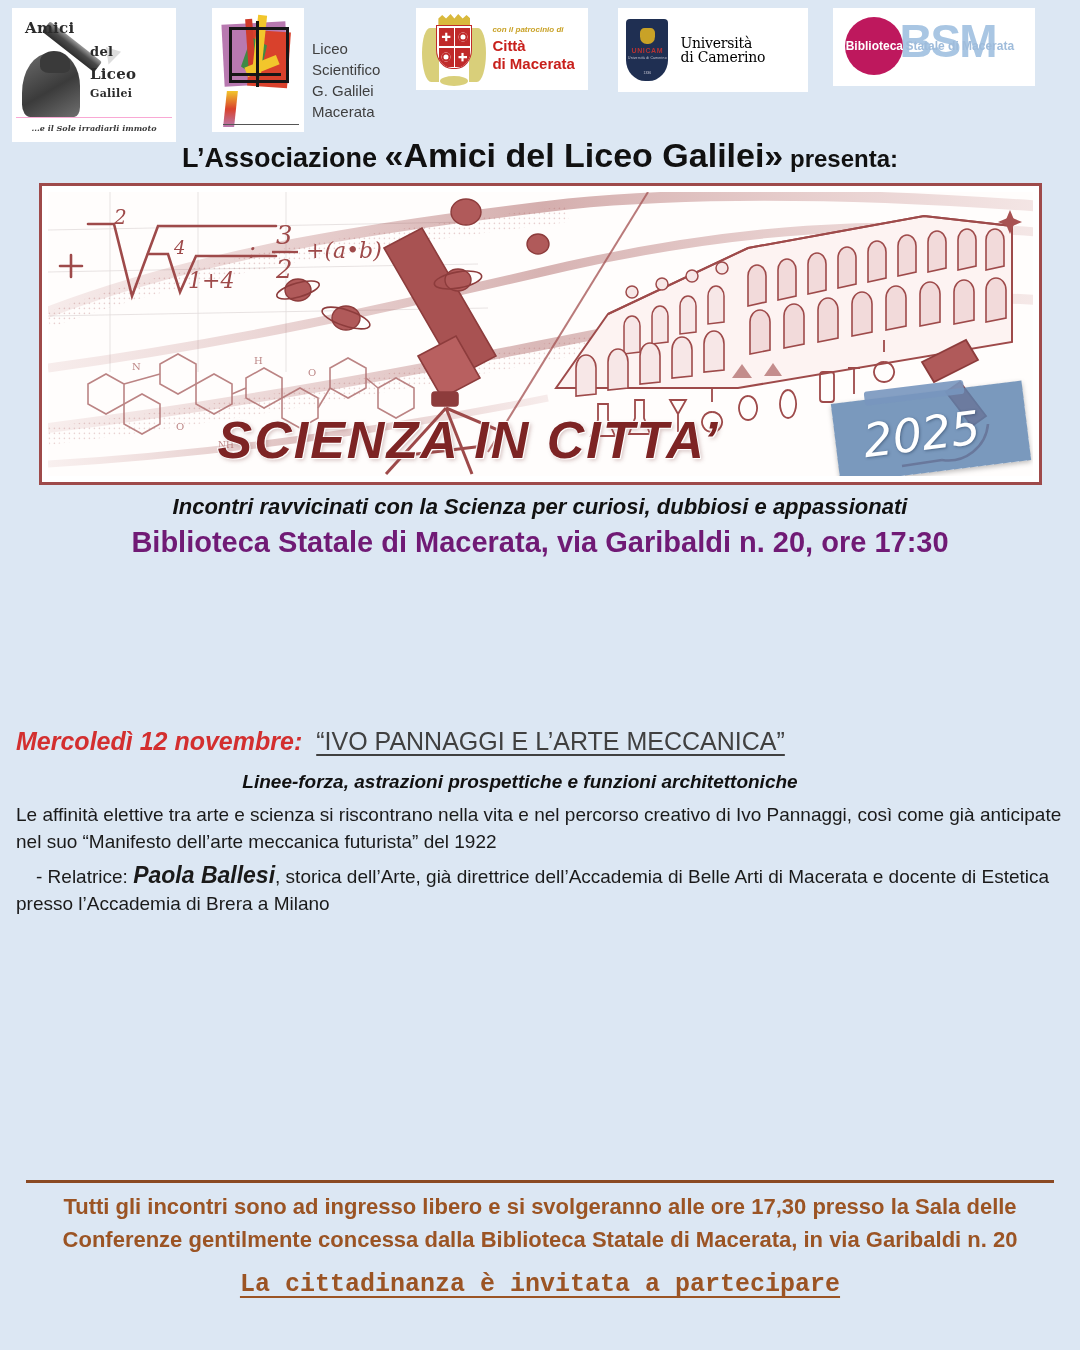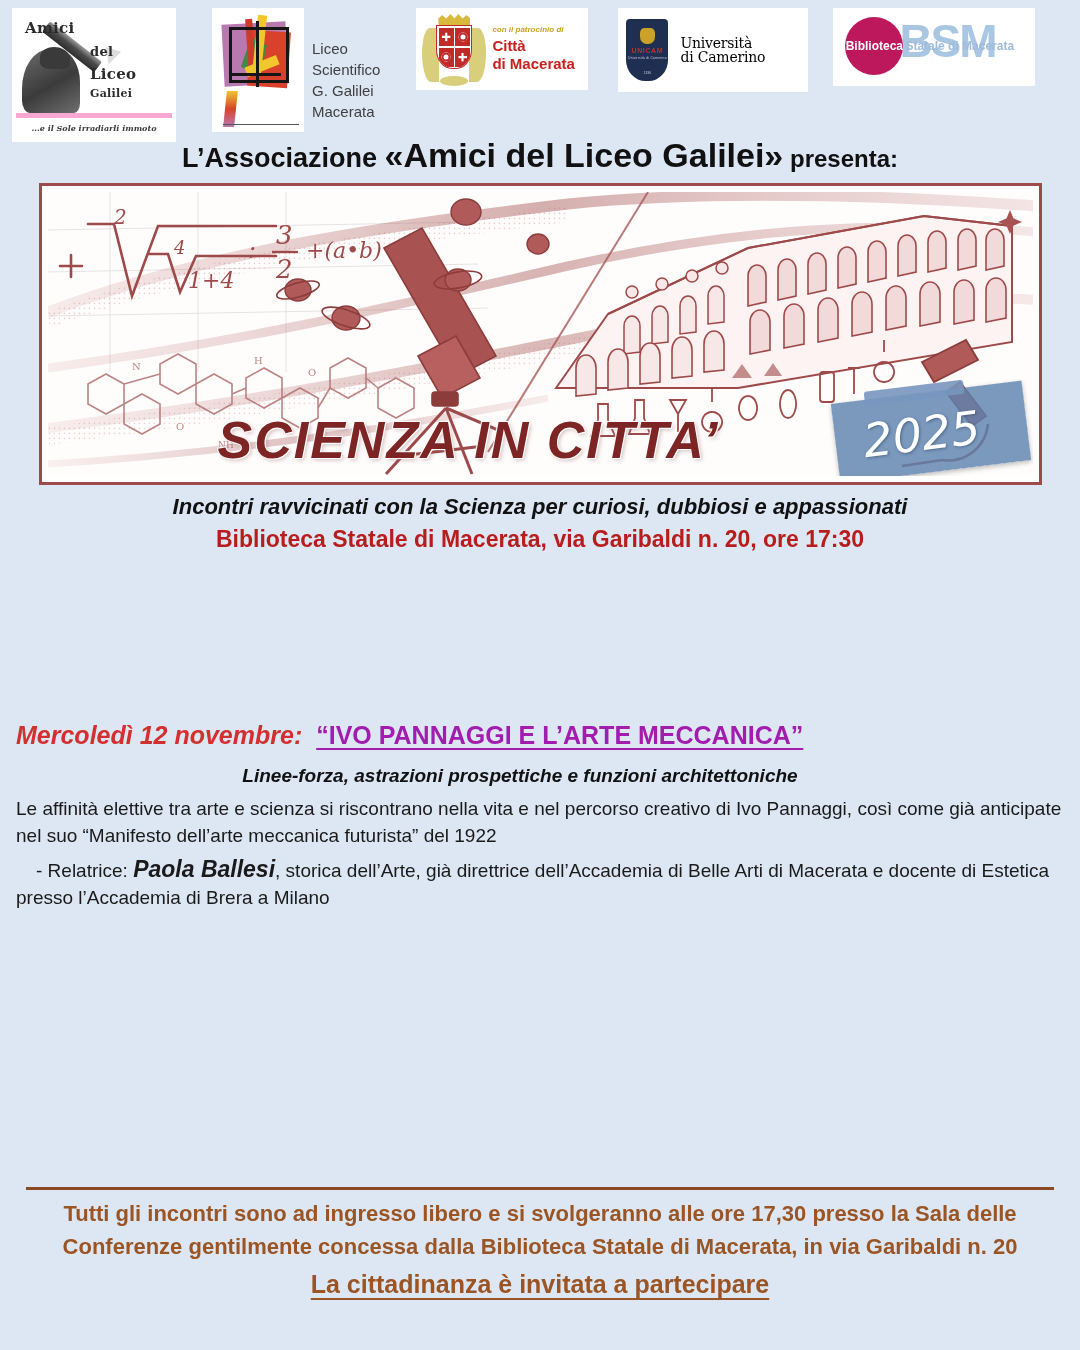--- a/index.html
+++ b/index.html
@@ -35,21 +35,21 @@
     width: 164px;
     height: 134px;
     margin-left: 4px;
     padding: 4px;
     display: flex;
     flex-direction: column;
   }
   .amici-art {
     flex: 1;
     position: relative;
-    border-bottom: 5px solid #f9a8d4;
+    border-bottom: 1px solid #f9a8d4;
     overflow: hidden;
   }
   .amici-word {
     position: absolute;
     font-family: "DejaVu Serif", serif;
     color: #2b2b2b;
     font-weight: bold;
     letter-spacing: .3px;
   }
   .amici-w1 { left: 9px;  top: 7px;  font-size: 15px; }
@@ -443,23 +443,23 @@
   .sub1 {
     text-align: center;
     font-size: 22px;
     font-weight: bold;
     font-style: italic;
     color: #111;
     margin-top: 9px;
   }
   .sub2 {
     text-align: center;
-    font-size: 23px;
-    font-weight: bold;
-    color: #b91c1c;
+    font-size: 29px;
+    font-weight: bold;
+    color: #701a75;
     margin-top: 6px;
   }
 
   
   .event {
     margin-top: 168px;
     padding: 0 16px;
   }
   .event-head {
     display: flex;
@@ -468,22 +468,22 @@
   }
   .event-date {
     font-size: 25px;
     font-style: italic;
     font-weight: bold;
     color: #d32f2f;
     white-space: nowrap;
   }
   .event-title {
     font-size: 25px;
-    font-weight: bold;
-    color: #a21caf;
+    font-weight: normal;
+    color: #404040;
     text-decoration: underline;
     text-underline-offset: 4px;
     margin-left: 14px;
     white-space: nowrap;
   }
   .event-sub {
     text-align: center;
     font-size: 19px;
     font-weight: bold;
     font-style: italic;
@@ -530,21 +530,22 @@
     color: #9b5424;
     line-height: 33px;
   }
   .footer-call {
     text-align: center;
     font-size: 25px;
     font-weight: bold;
     color: #9b5424;
     text-decoration: underline;
     text-underline-offset: 5px;
-    margin-top: 7px;
+    margin-top: 14px;
+    font-family: Liberation Mono, monospace;
   }
 </style>
 </head>
 <body>
 
 <div class="logo-strip">
 
   <div class="logo-box logo-amici">
     <div class="amici-art">
       <div class="observer"></div>

